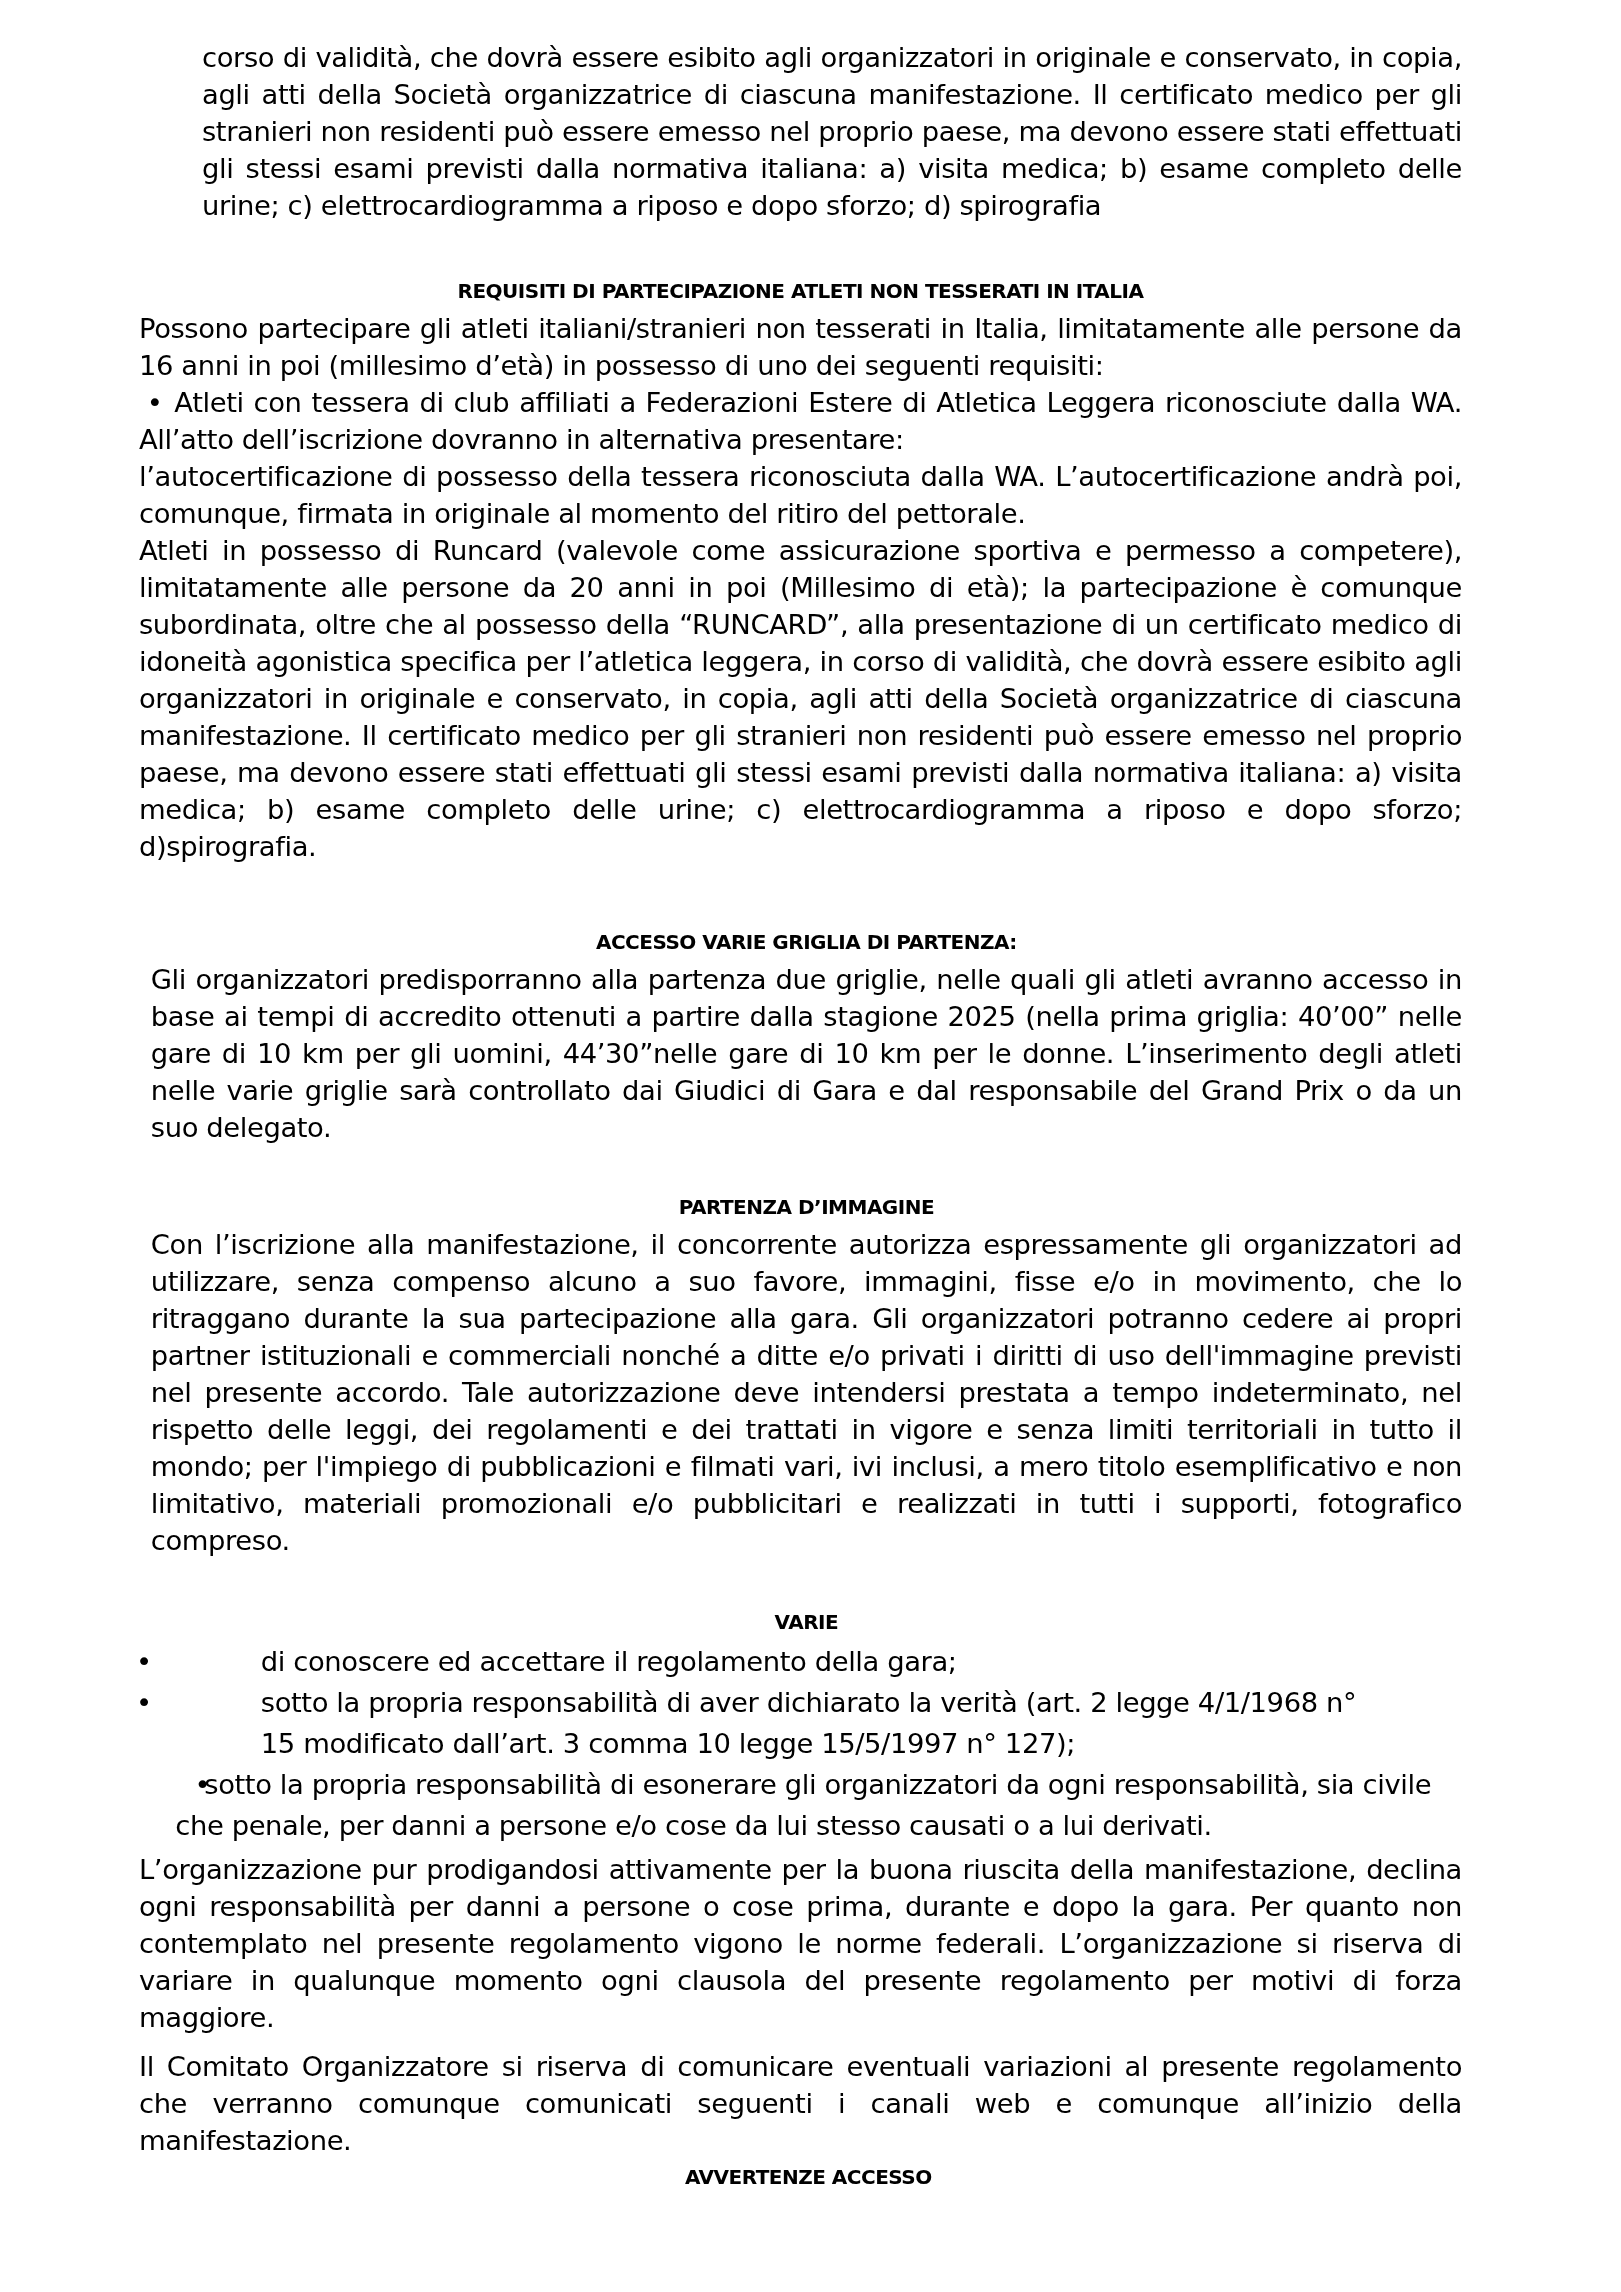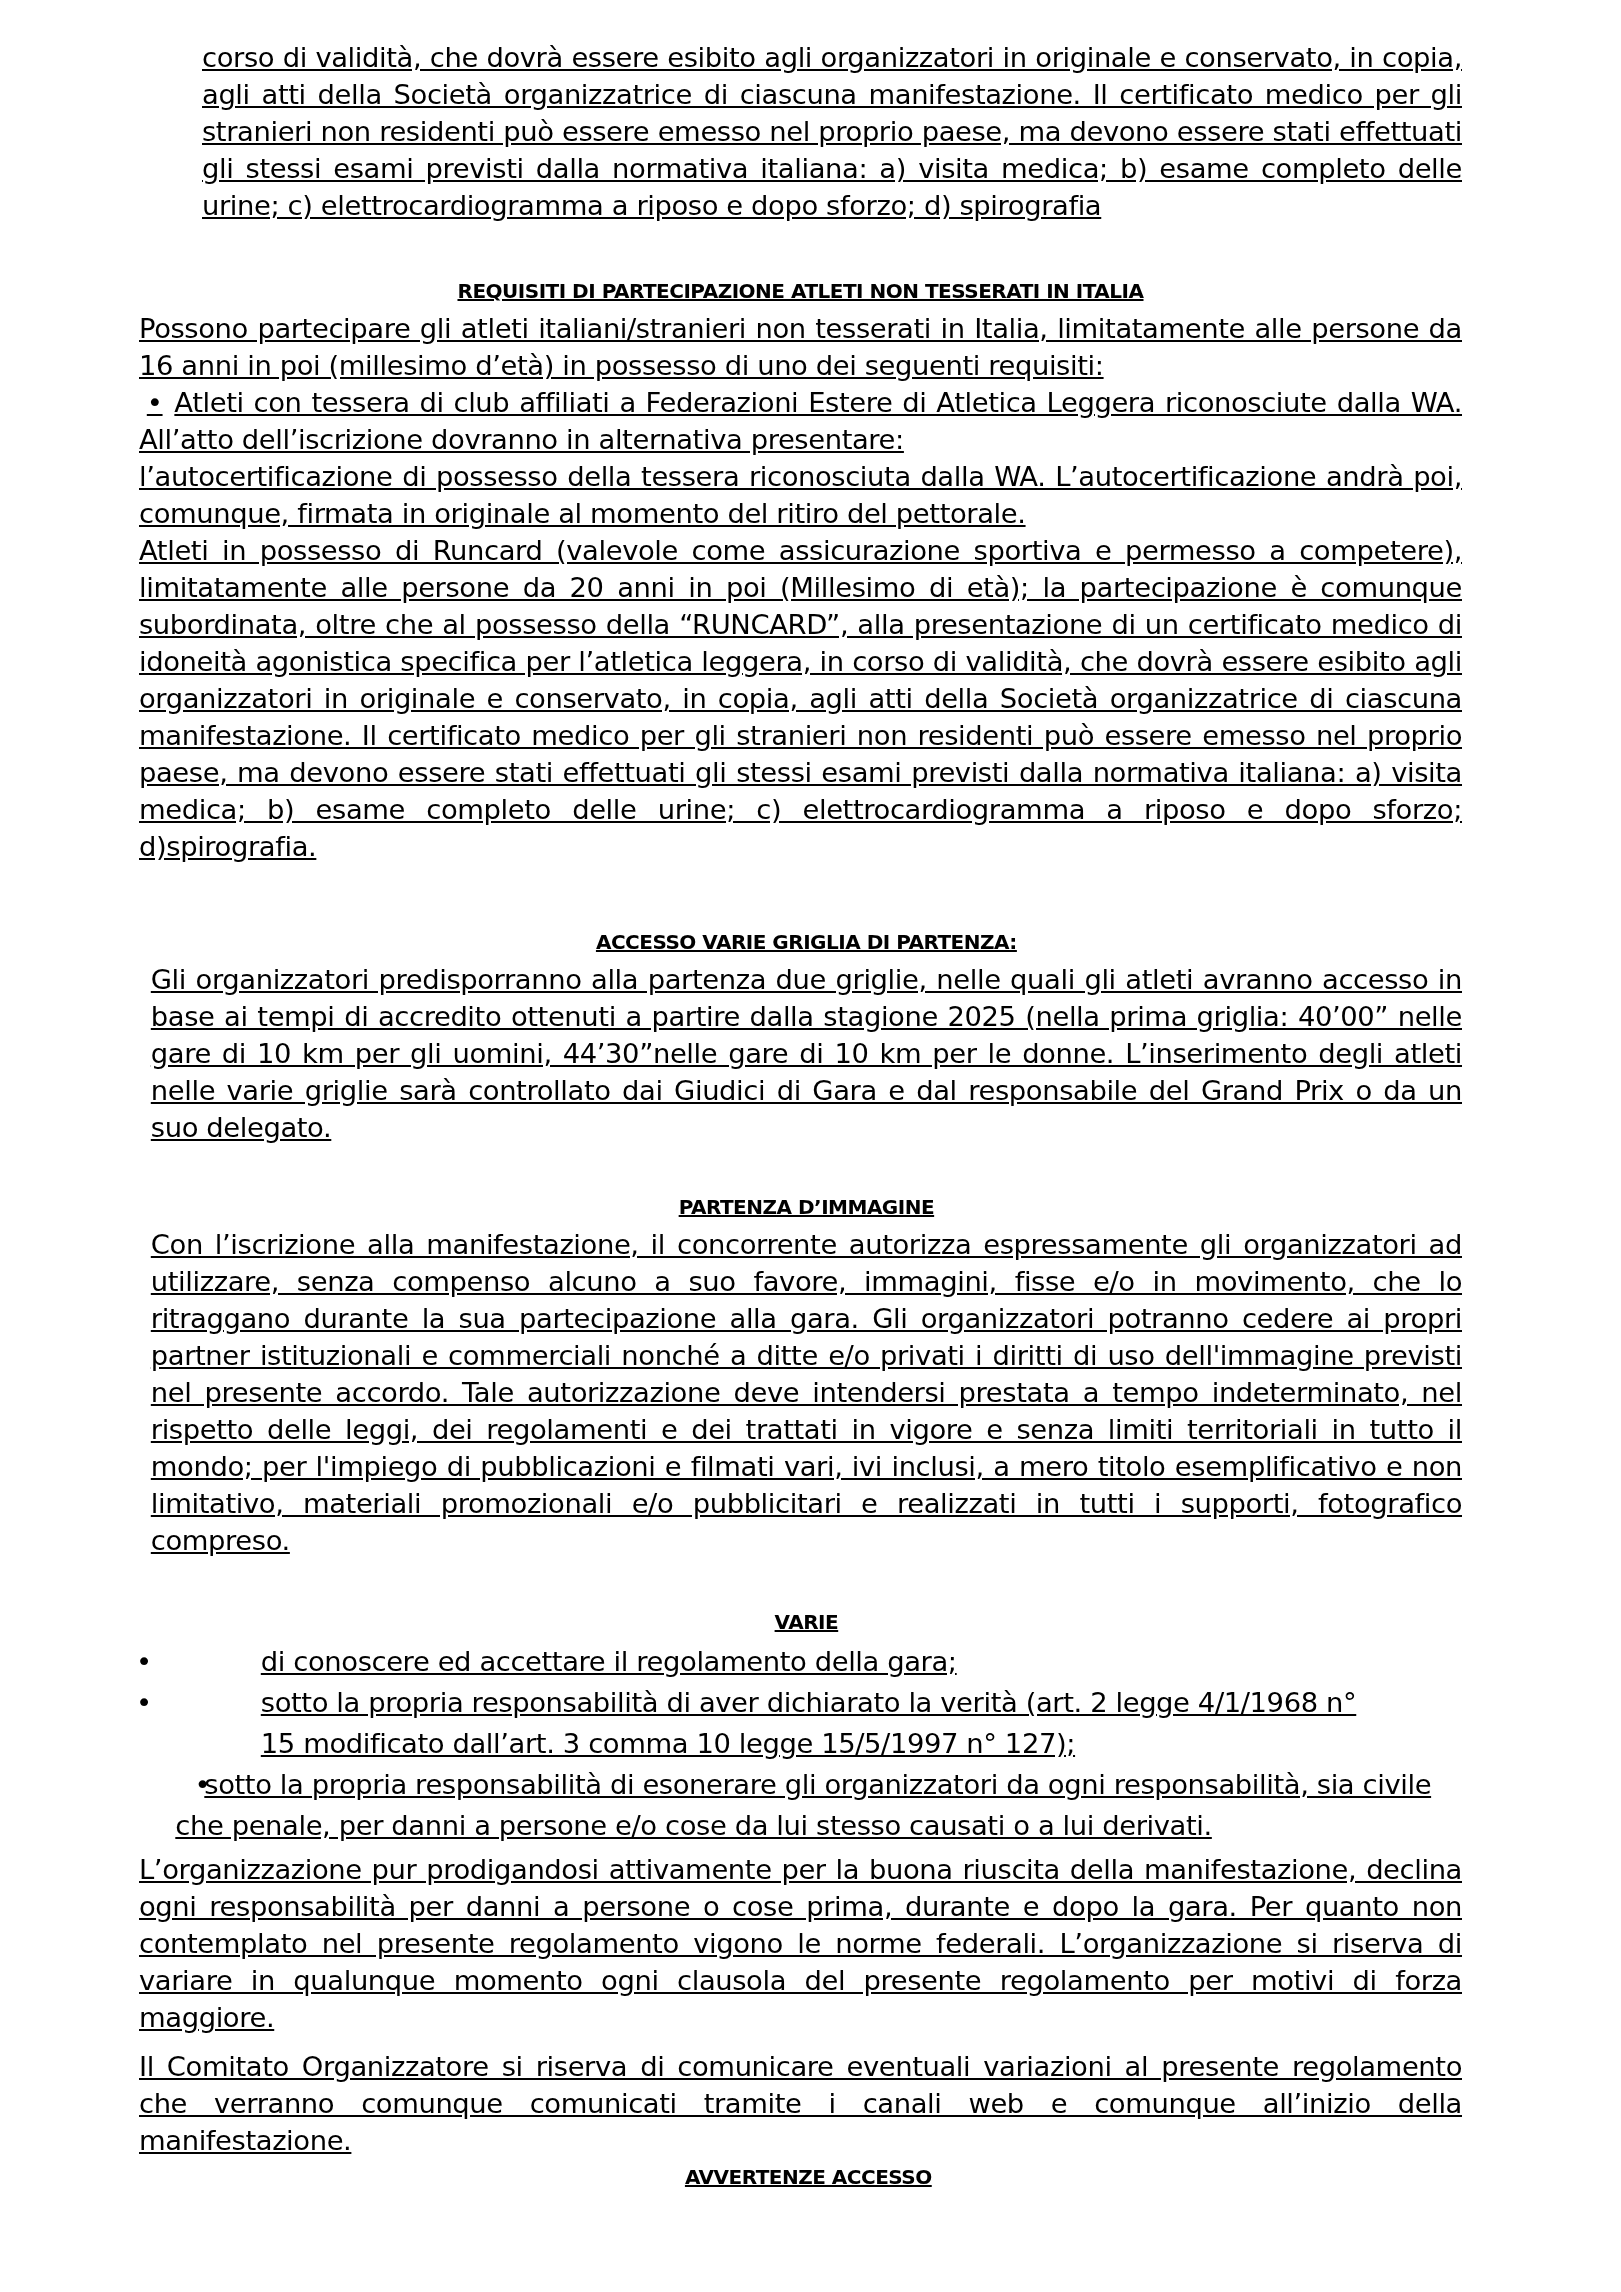--- a/index.html
+++ b/index.html
@@ -12,21 +12,20 @@
     overflow: hidden;
   }
   .page {
     box-sizing: border-box;
     width: 1621px;
     height: 1838px;
     padding: 39px 159px 0 139px;
     font-size: 27.4px;
     line-height: 37px;
     letter-spacing: -0.4px;
-    text-decoration: underline;
   }
   p, h2 { margin: 0; padding: 0; }
   .para {
     text-align: justify;
   }
   .heading {
     font-weight: bold;
     font-size: 20px;
     letter-spacing: -0.5px;
     text-align: center;
@@ -103,21 +102,21 @@
       </div>
       <div class="vitem narrow">
         <span class="vmarker">•</span>
         <span class="vtext">sotto la propria responsabilità di esonerare gli organizzatori da ogni responsabilità, sia civile che penale, per danni a persone e/o cose da lui stesso causati o a lui derivati.</span>
       </div>
     </div>
   </div>
 
   <p class="para closing-p1">L’organizzazione pur prodigandosi attivamente per la buona riuscita della manifestazione, declina ogni responsabilità per danni a persone o cose prima, durante e dopo la gara. Per quanto non contemplato nel presente regolamento vigono le norme federali. L’organizzazione si riserva di variare in qualunque momento ogni clausola del presente regolamento per motivi di forza maggiore.</p>
 
-  <p class="para closing-p2">Il Comitato Organizzatore si riserva di comunicare eventuali variazioni al presente regolamento che verranno comunque comunicati tramite i canali web e  comunque all’inizio della manifestazione.</p>
+  <p class="para closing-p2">Il Comitato Organizzatore si riserva di comunicare eventuali variazioni al presente regolamento che verranno comunque comunicati seguenti i canali web e  comunque all’inizio della manifestazione.</p>
 
 
   <div class="avvertenze-block">
     <h2 class="heading">AVVERTENZE ACCESSO</h2>
 
   </div>
 
 </div>
 
 

